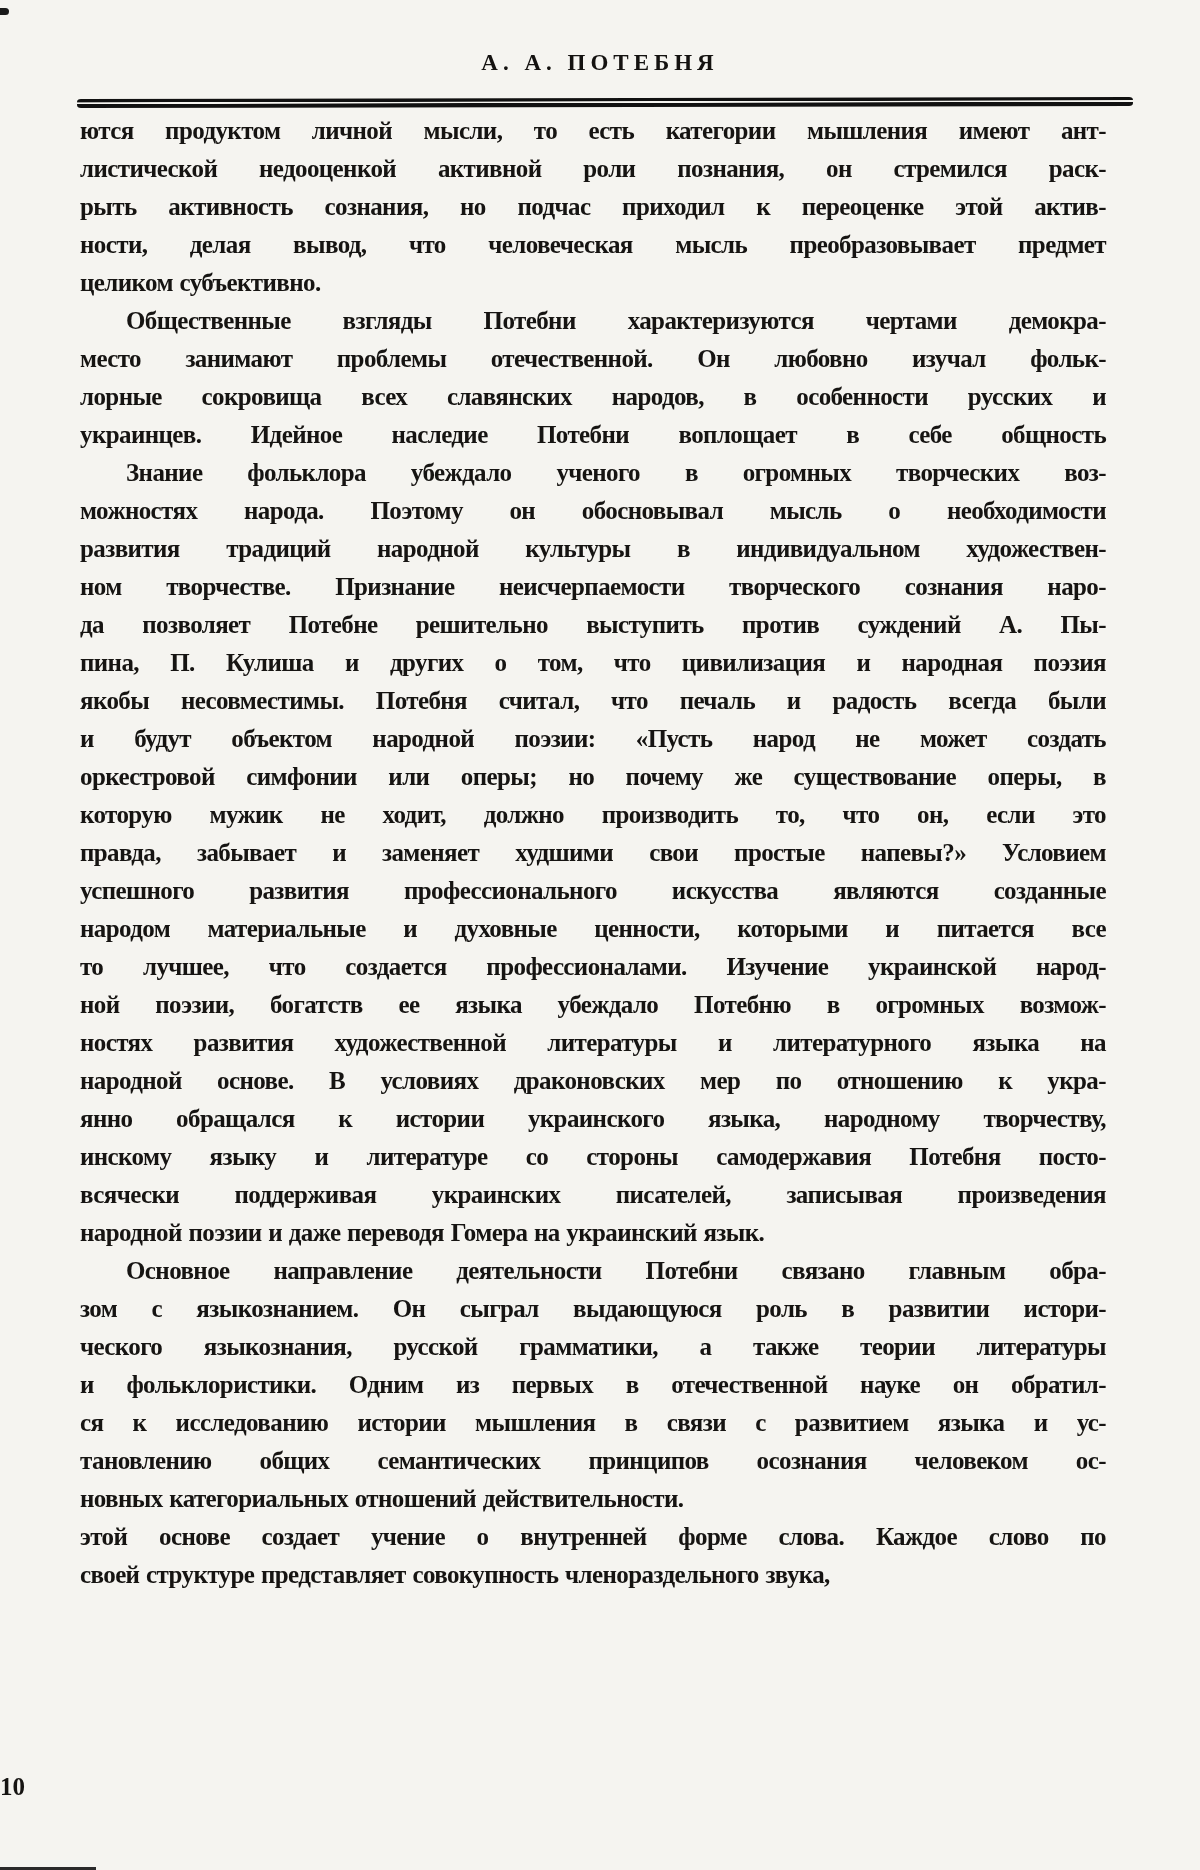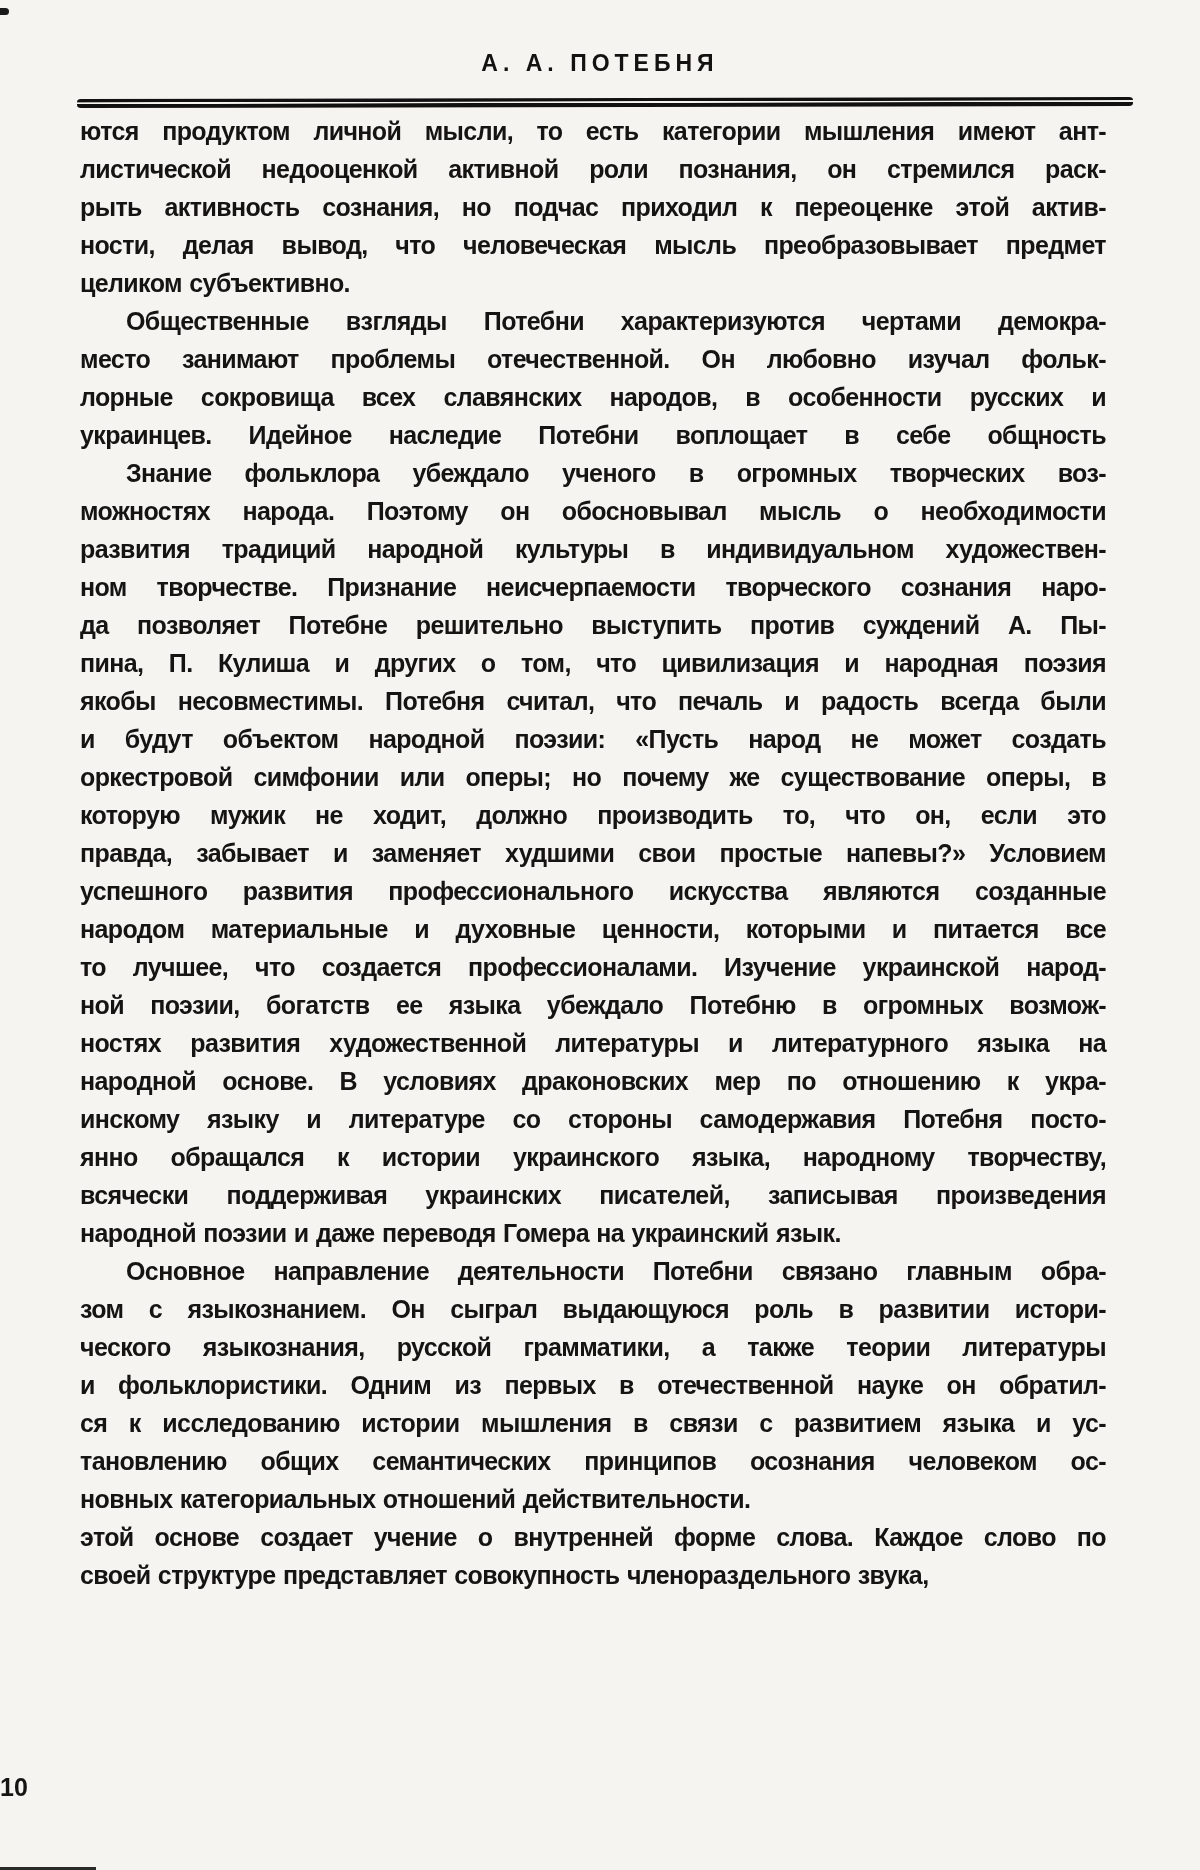--- a/index.html
+++ b/index.html
@@ -2,21 +2,21 @@
 <html><head>
 <meta charset="utf-8">
 <style>
   html,body { margin:0; padding:0; }
   .page {
     position: relative;
     width: 1200px;
     height: 1870px;
     background: #f5f4f0;
     overflow: hidden;
-    font-family: Liberation Sans, sans-serif;
+    font-family: Liberation Serif, serif;
     color: #161412;
   }
   .running-head {
     position: absolute;
     top: 50px;
     left: 0;
     width: 100%;
     text-align: center;
     font-size: 23px;
     font-weight: bold;
@@ -129,22 +129,22 @@
       <div class="line">и будут объектом народной поэзии: «Пусть народ не может создать</div>
       <div class="line">оркестровой симфонии или оперы; но почему же существование оперы, в</div>
       <div class="line">которую мужик не ходит, должно производить то, что он, если это</div>
       <div class="line">правда, забывает и заменяет худшими свои простые напевы?» Условием</div>
       <div class="line">успешного развития профессионального искусства являются созданные</div>
       <div class="line">народом материальные и духовные ценности, которыми и питается все</div>
       <div class="line">то лучшее, что создается профессионалами. Изучение украинской народ-</div>
       <div class="line">ной поэзии, богатств ее языка убеждало Потебню в огромных возмож-</div>
       <div class="line">ностях развития художественной литературы и литературного языка на</div>
       <div class="line">народной основе. В условиях драконовских мер по отношению к укра-</div>
+      <div class="line">янно обращался к истории украинского языка, народному творчеству,</div>
       <div class="line">инскому языку и литературе со стороны самодержавия Потебня посто-</div>
-      <div class="line">янно обращался к истории украинского языка, народному творчеству,</div>
       <div class="line">всячески поддерживая украинских писателей, записывая произведения</div>
       <div class="line para-end">народной поэзии и даже переводя Гомера на украинский язык.</div>
       <div class="line para-start">Основное направление деятельности Потебни связано главным обра-</div>
       <div class="line">зом с языкознанием. Он сыграл выдающуюся роль в развитии истори-</div>
       <div class="line">ческого языкознания, русской грамматики, а также теории литературы</div>
       <div class="line">и фольклористики. Одним из первых в отечественной науке он обратил-</div>
       <div class="line">ся к исследованию истории мышления в связи с развитием языка и ус-</div>
       <div class="line">тановлению общих семантических принципов осознания человеком ос-</div>
       <div class="line para-end">новных категориальных отношений действительности.</div>
       <div class="line">этой основе создает учение о внутренней форме слова. Каждое слово по</div>

